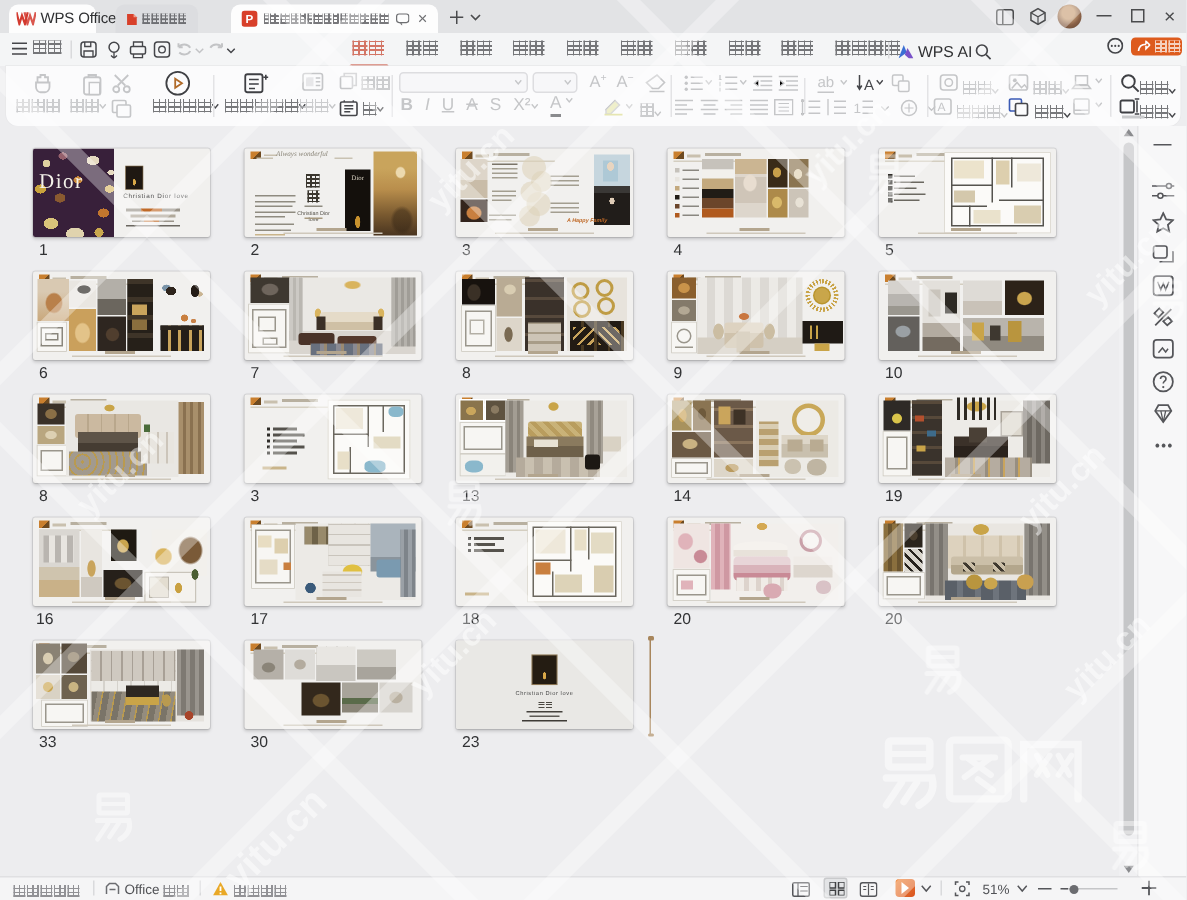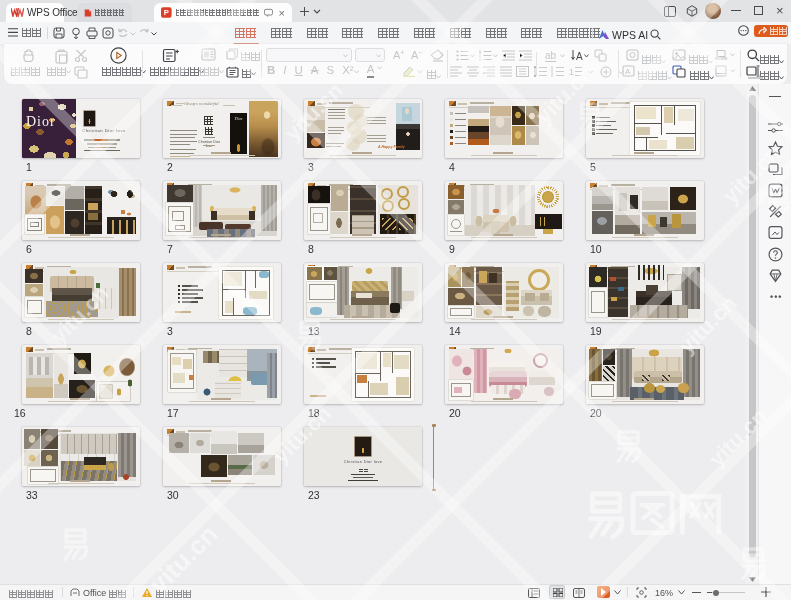--- a/index.html
+++ b/index.html
@@ -808,21 +808,21 @@
     <i style="left:52px;top:8px;width:17px;height:21px;background:radial-gradient(7px 8px at 8px 11px,#caa54e 0 50%,rgba(0,0,0,0) 60%),#1f1a12;"></i>
     <i style="left:79px;top:8px;width:37px;height:31px;background:radial-gradient(14px 16px at 26px 14px,#7a5a38 0 50%,rgba(0,0,0,0) 60%),radial-gradient(10px 10px at 8px 18px,#d9b45e 0 50%,rgba(0,0,0,0) 60%),#f2f0ec;"></i>
     <i style="left:47px;top:35px;width:26px;height:18px;background:radial-gradient(10px 7px at 13px 9px,#6b5430 0 50%,rgba(0,0,0,0) 60%),#26201a;"></i>
     <i style="left:75px;top:37px;width:33px;height:19px;background:#f4f2ee;box-shadow:0 0 0 .8px #c9c4ba"></i>
     <i style="left:78px;top:40px;width:12px;height:13px;background:#e3ddd0;box-shadow:0 0 0 .6px #b3ada2"></i>
     <i style="left:93px;top:40px;width:9px;height:13px;background:radial-gradient(4px 6px at 4px 7px,#c9a040 0 55%,rgba(0,0,0,0) 62%),rgba(0,0,0,0);"></i>
     <i style="left:104px;top:32px;width:8px;height:14px;background:radial-gradient(4px 6px at 4px 6px,#4a5e32 0 55%,rgba(0,0,0,0) 62%),rgba(0,0,0,0);"></i>
     <i class="x" style="left:26px;top:55.5px;width:66px;height:.9px;background:#cfc8bb"></i>
     <i class="x" style="left:48px;top:52.5px;width:20px;height:2px;background:#b3a58e"></i>
   </div>
-<span class="num" style="left:14px;top:407px">16</span>
+<span class="num" style="left:24px;top:407px">16</span>
 <div class="sl" style="left:163px;top:345px">
     <i class="x" style="left:4px;top:2px;width:7px;height:5px;background:linear-gradient(135deg,#c97f2e 55%,#6e4a20 55%)"></i>
     <i class="x" style="left:13px;top:4px;width:9px;height:1.5px;background:#c9c0ae"></i>
     <i class="x" style="left:25px;top:2.5px;width:24px;height:2.2px;background:#b8b0a0"></i>
     <i class="x" style="left:4px;top:7.5px;width:62px;height:.8px;background:#d4cec0"></i>
     <i style="left:5px;top:5px;width:28px;height:42px;background:#f7f6f3;box-shadow:0 0 0 .5px #ccc8be"></i>
     <i style="left:7px;top:8px;width:24px;height:36px;background:rgba(0,0,0,0);border:.8px solid #9a968c"></i>
     <i style="left:9px;top:12px;width:9px;height:8px;background:#e8ddc2;"></i>
     <i style="left:20px;top:14px;width:9px;height:10px;background:#ddcfae;"></i>
     <i style="left:10px;top:28px;width:12px;height:10px;background:#e5dcc6;"></i>
@@ -1048,21 +1048,21 @@
       <span style="position:absolute;left:4px;top:1.5px;width:0;height:0;border-left:5px solid #fff;border-top:4px solid rgba(0,0,0,0);border-bottom:4px solid rgba(0,0,0,0)"></span>
     </div>
   <svg class="ab" style="left:614px;top:5px" width="7" height="5" viewBox="0 0 7 5">
       <path d="M.5 .5L3.5 4l3-3.5" fill="none" stroke="#55565a"></path>
     </svg>
   <div class="ab" style="left:627px;top:2px;width:1px;height:10px;background:#d9dadc"></div>
   <svg class="ab" style="left:636px;top:2px" width="11" height="11" viewBox="0 0 11 11">
       <path d="M1 3V1h2M8 1h2v2M10 8v2H8M3 10H1V8" fill="none" stroke="#55565a"></path>
       <circle cx="5.5" cy="5.5" r="1.8" fill="none" stroke="#55565a" stroke-width=".9"></circle>
     </svg>
-  <span class="ab" style="left:655px;top:3px;color:#515256">16%</span>
+  <span class="ab" style="left:655px;top:3px;color:#515256">51%</span>
   <svg class="ab" style="left:678px;top:5px" width="7" height="5" viewBox="0 0 7 5">
       <path d="M.5 .5L3.5 4l3-3.5" fill="none" stroke="#55565a"></path>
     </svg>
   <div class="ab" style="left:692px;top:7px;width:9px;height:1.4px;background:#55565a"></div>
   <div class="ab" style="left:709px;top:7px;width:36px;height:1.2px;background:#c5c6c8"></div>
   <div class="ab" style="left:707px;top:7px;width:5px;height:1.4px;background:#55565a"></div>
   <div class="ab" style="left:713px;top:4.5px;width:6px;height:6px;border-radius:50%;background:#6b6c70"></div>
   <svg class="ab" style="left:761px;top:2px" width="10" height="10" viewBox="0 0 10 10">
       <path d="M5 0v10M0 5h10" stroke="#55565a" stroke-width="1.2"></path>
     </svg>

